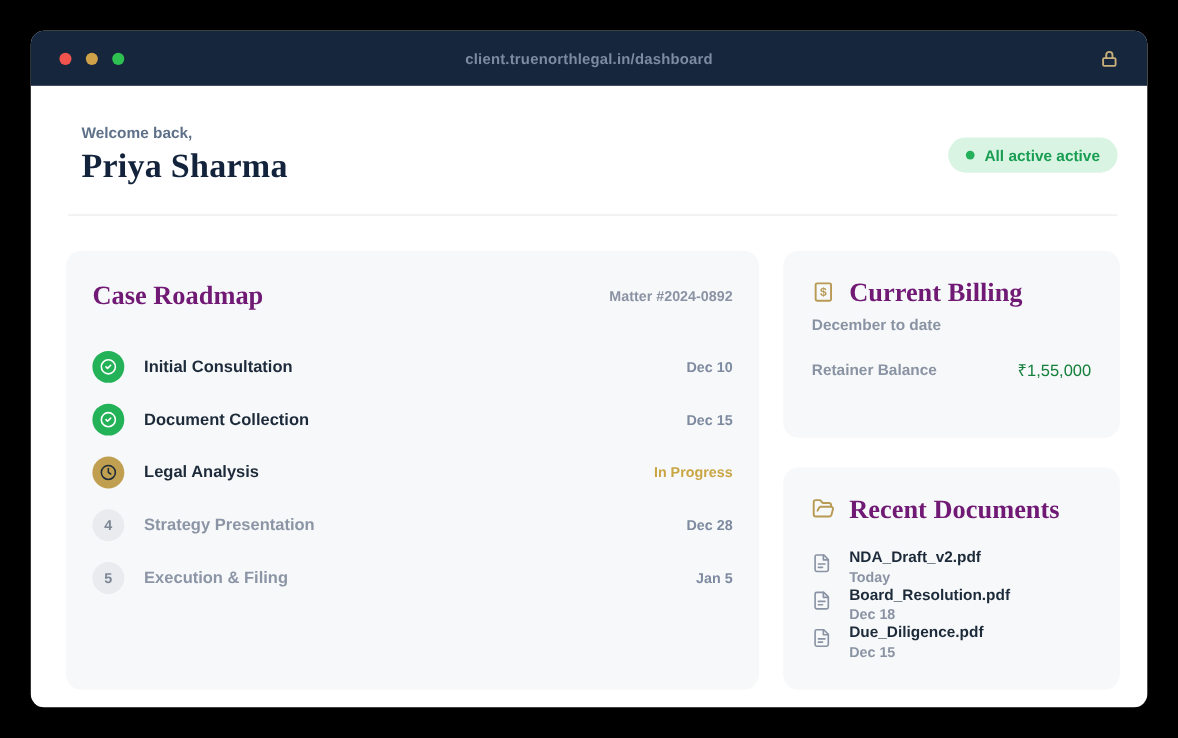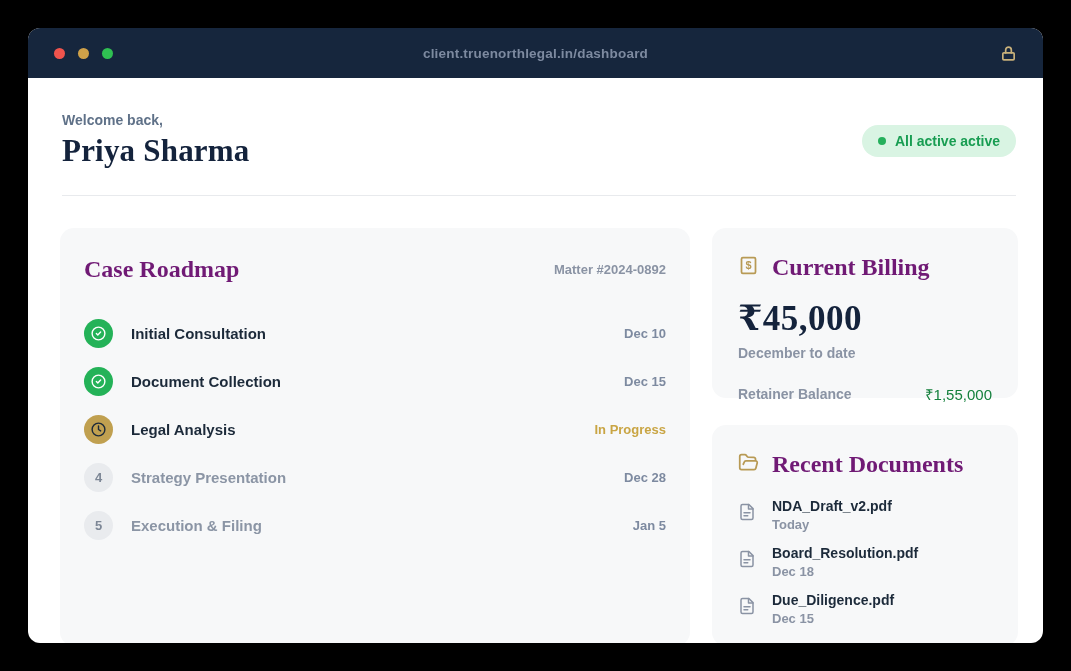--- a/index.html
+++ b/index.html
@@ -28,20 +28,21 @@
     pointer-events: none;
   }
   .lockbox { margin-left: auto; display: flex; align-items: center; }
 
   
   .content { padding: 30px 25px 0 32px; }
 
   .page-header {
     display: flex; align-items: center; justify-content: space-between;
     padding: 4px 2px 0 2px;
+    margin-left: 12px;
   }
   .greeting { color: #5f7188; font-size: 14px; font-weight: 700; margin-bottom: 5px; }
   .username {
     font-family: "Liberation Serif", "DejaVu Serif", serif;
     color: #14233c; font-size: 31px; font-weight: 700; letter-spacing: 0.2px;
   }
   .status-badge {
     display: inline-flex; align-items: center; gap: 9px;
     background: #d9f4e3; border-radius: 999px; padding: 8px 16px;
   }
@@ -86,21 +87,21 @@
   .billing-amount {
     font-family: "Liberation Serif", "DejaVu Serif", serif;
     color: #14233c; font-size: 35px; font-weight: 700; margin-top: 16px; letter-spacing: 0.5px;
   }
   .billing-period { color: #8a93a4; font-size: 14px; font-weight: 700; margin-top: 6px; }
   .retainer-row { display: flex; align-items: center; justify-content: space-between; margin-top: 23px; }
   .retainer-label { color: #8a93a4; font-size: 14px; font-weight: 700; text-align: center; }
   .retainer-value { color: #15803d; font-size: 15px; font-weight: 400; }
 
   .docs-card { padding: 26px 26px 20px 26px; flex: 1; min-height: 202px; }
-  .doc-list { margin-top: 20px; display: flex; flex-direction: column; gap: 13px; }
+  .doc-list { margin-top: 20px; display: flex; flex-direction: column; }
   .doc-row { display: flex; align-items: flex-start; gap: 16px; }
   .doc-icon { flex: 0 0 18px; margin-top: 4px; }
   .doc-name { color: #1c2a3a; font-size: 14px; font-weight: 700; }
   .doc-date { color: #8a93a4; font-size: 13px; font-weight: 600; margin-top: 3px; }
 </style>
 </head>
 <body>
 
 <div class="window">
 
@@ -193,21 +194,20 @@
         <div class="card billing-card">
           <div class="icon-title-row">
             <span>
               <svg width="21" height="21" viewBox="0 0 24 24" fill="none" stroke="#b89a55" stroke-width="2" stroke-linecap="round" stroke-linejoin="round">
                 <rect x="4" y="3" width="16" height="18" rx="1.5"></rect>
                 <text x="12" y="16.2" text-anchor="middle" font-size="12.5" font-weight="bold" fill="#b89a55" stroke="none" font-family="Liberation Sans, sans-serif">$</text>
               </svg>
             </span>
             <span class="card-title">Current Billing</span>
           </div>
-          <div class="billing-amount">₹45,000</div>
           <div class="billing-period">December to date</div>
           <div class="retainer-row">
             <span class="retainer-label">Retainer Balance</span>
             <span class="retainer-value">₹1,55,000</span>
           </div>
         </div>
 
         <div class="card docs-card">
           <div class="icon-title-row">
             <span>

